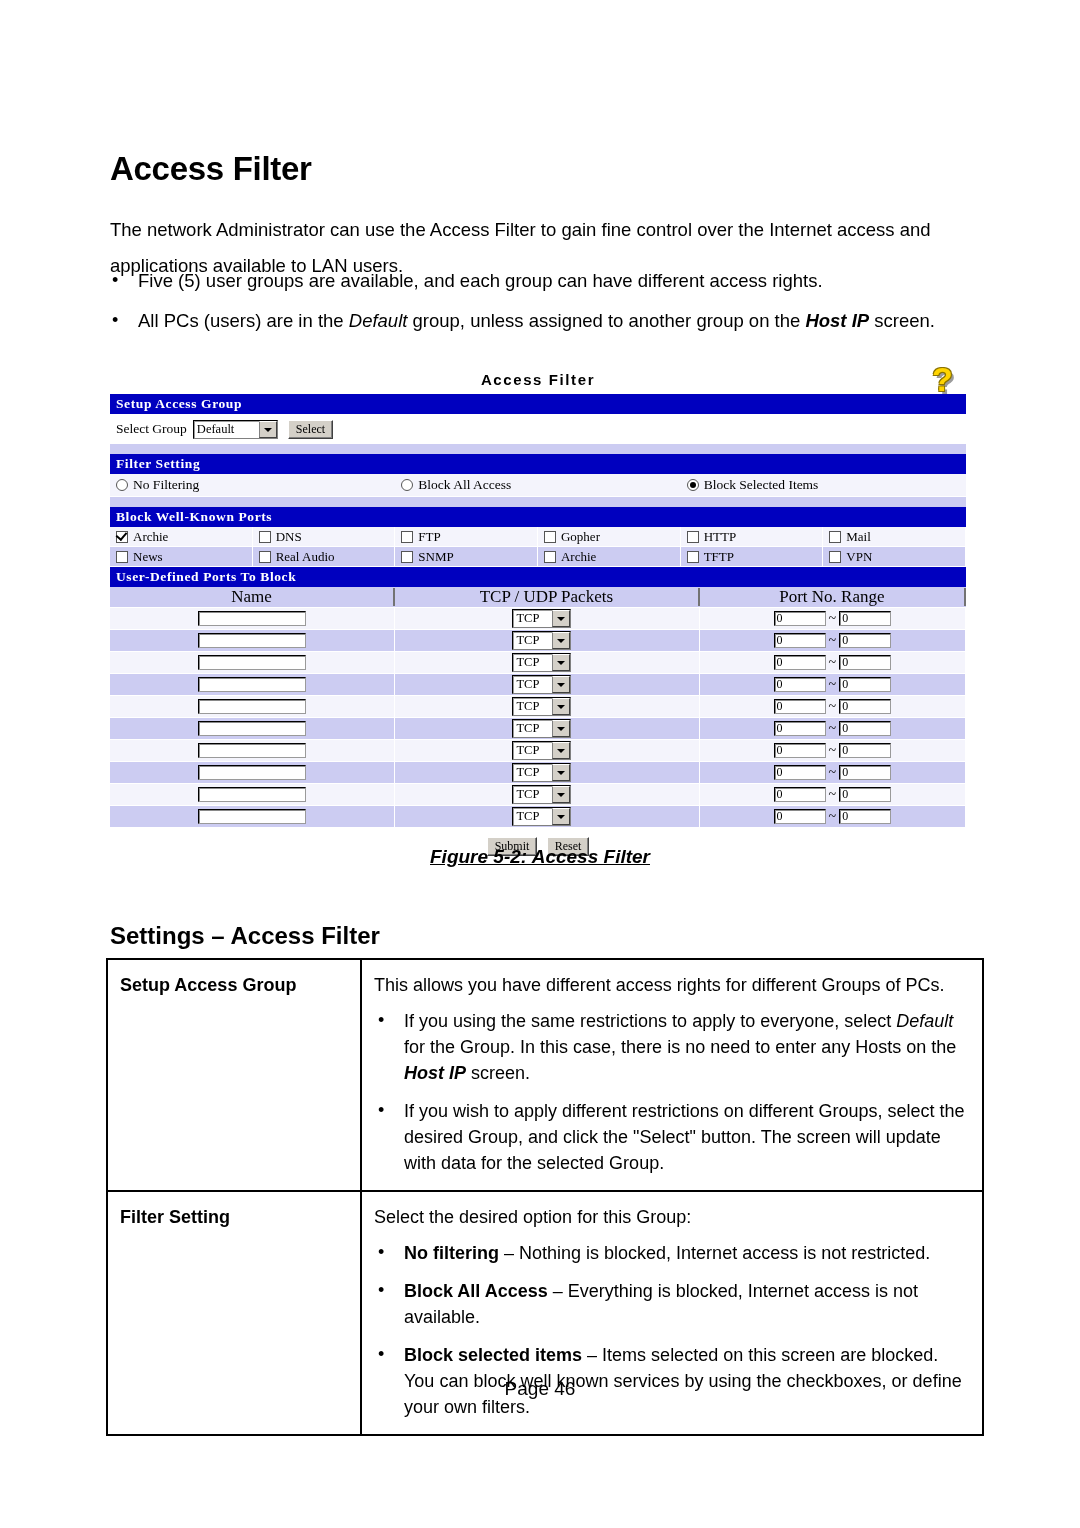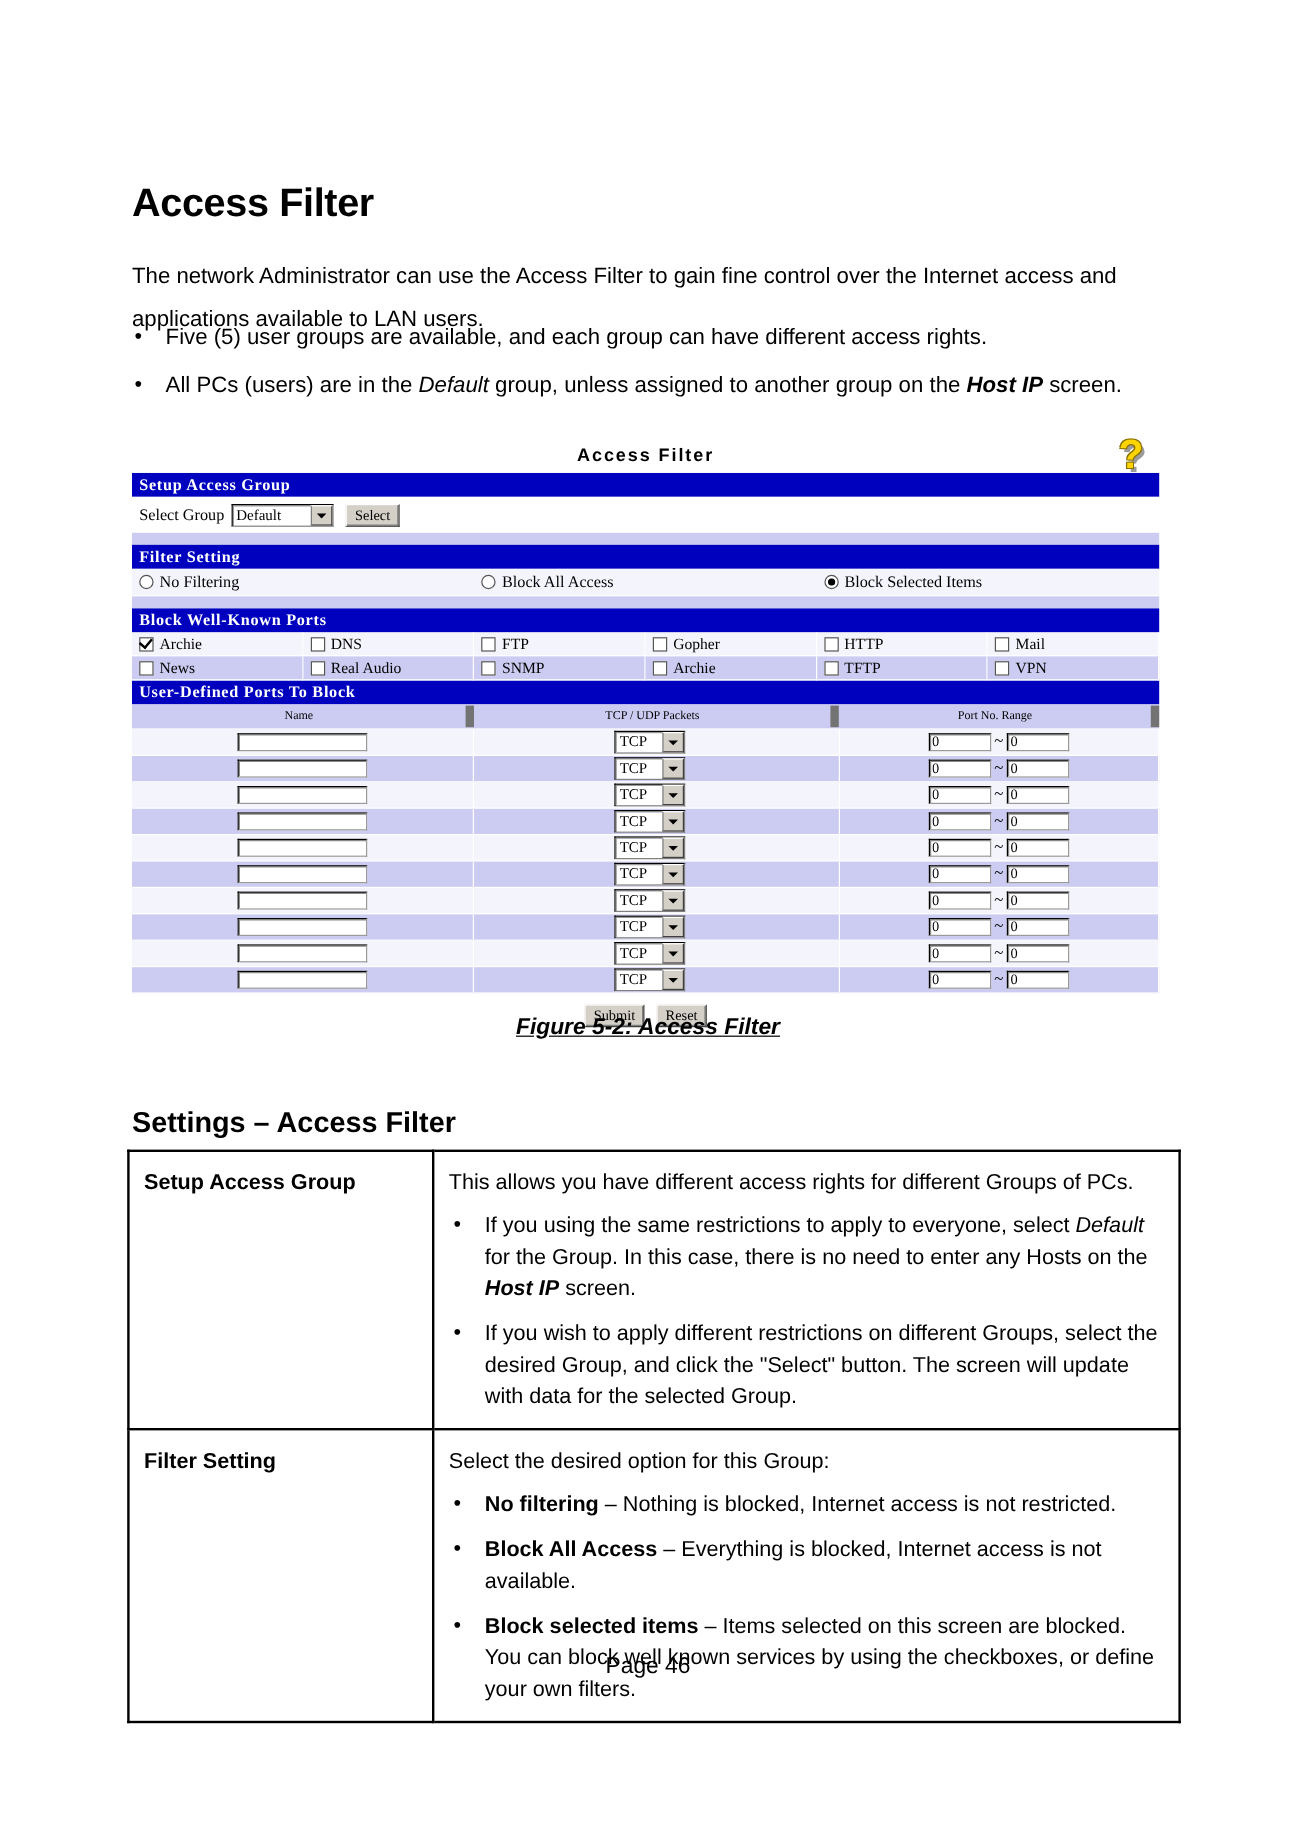--- a/index.html
+++ b/index.html
@@ -248,22 +248,22 @@
   
   .udp-head {
     display: flex;
     background: #ccccf2;
     height: 20px;
     align-items: center;
     border-bottom: 1px solid #ffffff;
   }
   .udp-head div {
     text-align: center;
-    font-size: 10px;
-    border-right: 7px solid #737373;
+    font-size: 17px;
+    border-right: 2px solid #737373;
     line-height: 18px;
   }
   .col-name  { width: 33.3%; }
   .col-proto { width: 35.6%; }
   .col-port  { width: 31.1%; }
 
   .udp-row {
     display: flex;
     height: 21px;
     align-items: center;

